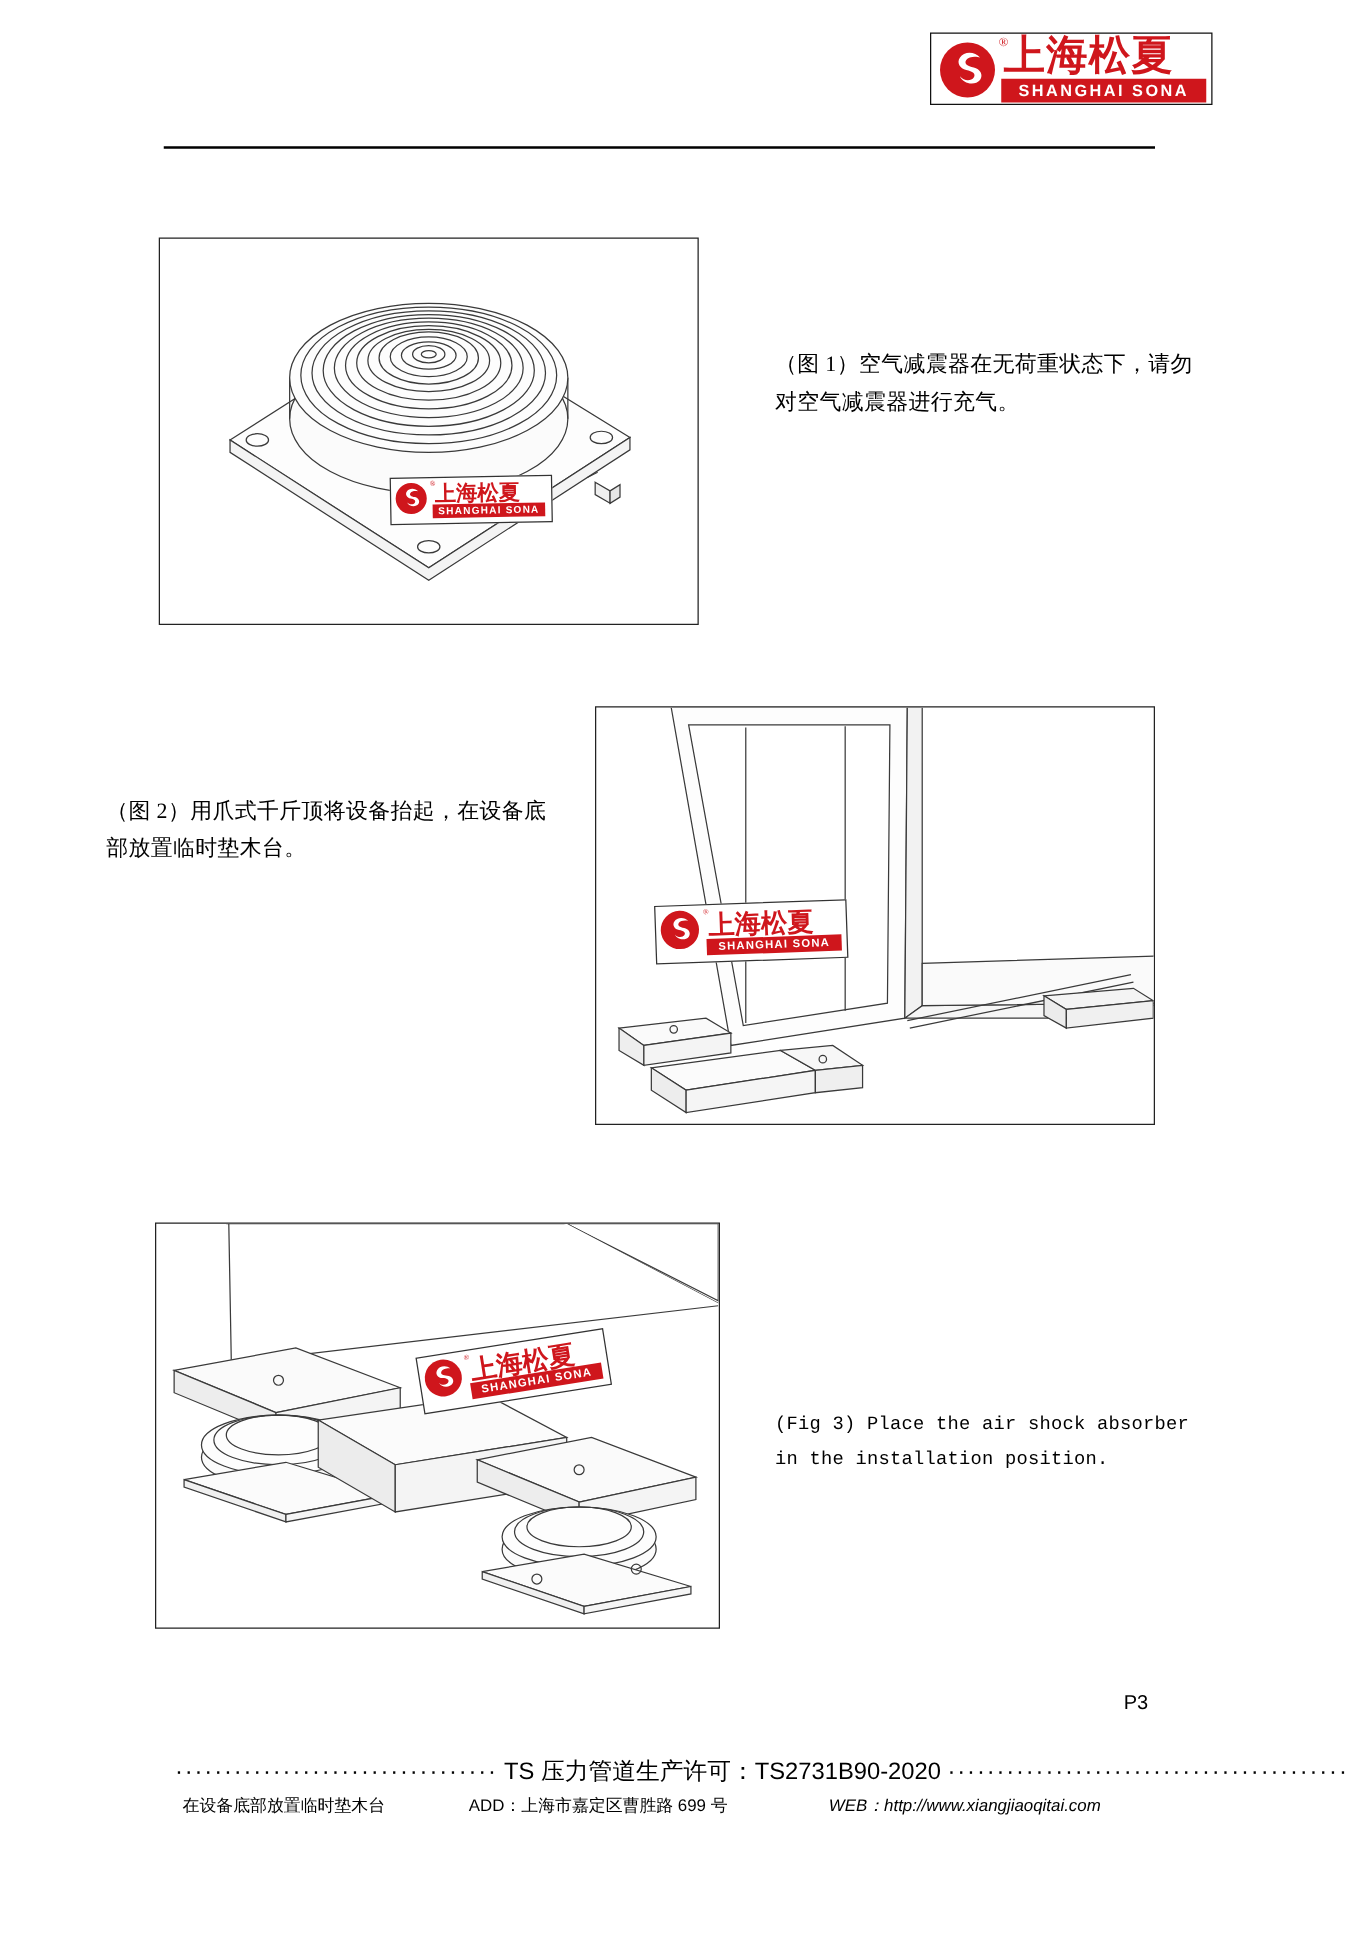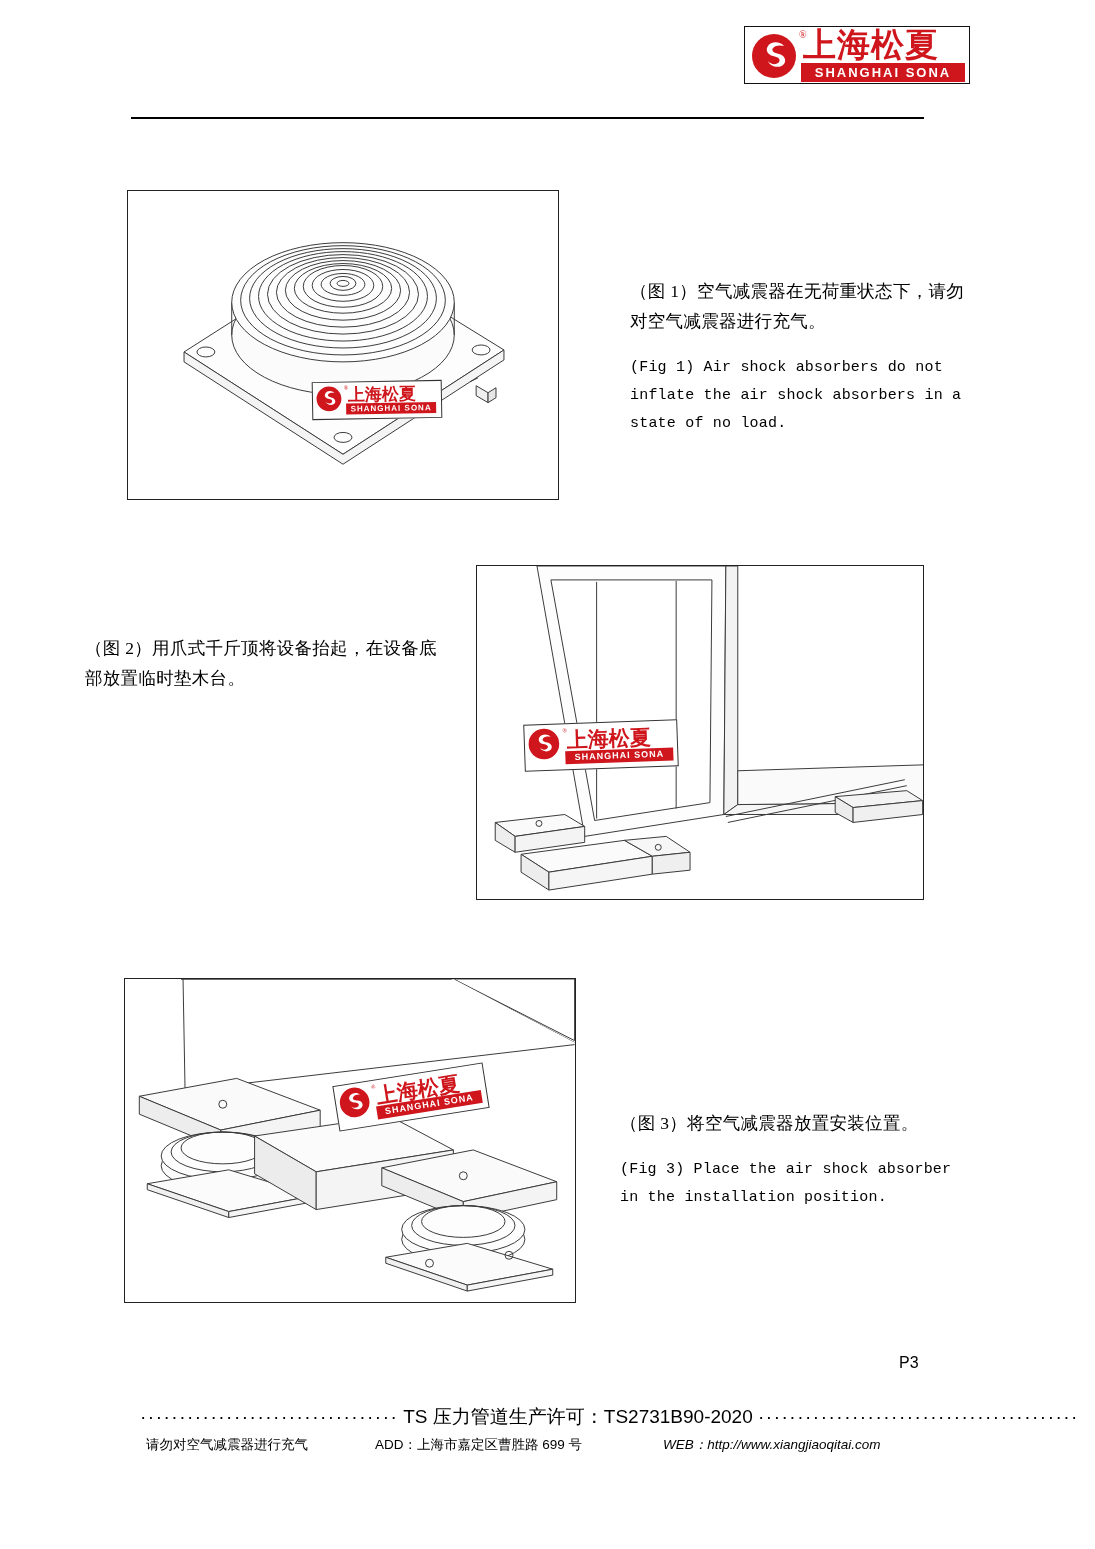--- a/index.html
+++ b/index.html
@@ -133,21 +133,21 @@
     line-height: 30px;
     letter-spacing: 0.3px;
   }
   .cap-en {
     font-family: "Liberation Mono", monospace;
     font-size: 15px;
     line-height: 28px;
     letter-spacing: 0.2px;
     margin-top: 18px;
   }
-  #cap1 { left: 620px; top: 276px; width: 340px; margin-left: 10px; }
+  #cap1 { left: 620px; top: 276px; width: 340px; }
   #cap2 { left: 85px;  top: 633px; width: 365px; }
   #cap3 { left: 620px; top: 1108px; width: 350px; }
 
   
   .page-num {
     position: absolute;
     left: 899px;
     top: 1354px;
     font-family: "Liberation Sans", sans-serif;
     font-size: 16px;
@@ -231,21 +231,20 @@
       <path d="M33 13c-4-5-13-5-16 0-3 4 0 9 5 10 5 1 8 3 6 6-2 3-8 3-11-1 2 6 12 8 16 3 3-4 0-9-5-10-5-1-8-3-6-6 2-3 8-3 11-2z" fill="#fff"></path>
     </svg>
     <span class="reg" style="left:31px; top:2px;">®</span>
     <span class="cn" style="left:35px; top:1px; font-size:17px;">上海松夏</span>
     <span class="en" style="left:33px; top:21px; width:90px; height:11px; font-size:8px; line-height:11px; letter-spacing:1px;">SHANGHAI  SONA</span>
   </div>
 </div>
 
 <div class="caption" id="cap1">
   <div class="cap-cn">（图 1）空气减震器在无荷重状态下，请勿对空气减震器进行充气。</div>
-  <div class="cap-en">(Fig 1) Air shock absorbers do not inflate the air shock absorbers in a state of no load.</div>
 </div>
 
 <div class="fig-frame" id="fig2-frame">
   <svg class="fig-svg" viewBox="0 0 448 335">
     <g fill="none" stroke="#3a3a3a" stroke-width="1">
 
       <polygon points="60,0 250,0 248,250 108,272" fill="#fdfdfd"></polygon>
       <polygon points="250,0 262,0 262,240 248,250" fill="#f2f2f2"></polygon>
 
       <polygon points="74,14 236,14 234,238 118,256" fill="#ffffff"></polygon>
@@ -340,29 +339,28 @@
       <circle cx="23" cy="23" r="22" fill="#cf161c"></circle>
       <path d="M33 13c-4-5-13-5-16 0-3 4 0 9 5 10 5 1 8 3 6 6-2 3-8 3-11-1 2 6 12 8 16 3 3-4 0-9-5-10-5-1-8-3-6-6 2-3 8-3 11-2z" fill="#fff"></path>
     </svg>
     <span class="reg" style="left:37px; top:3px;">®</span>
     <span class="cn" style="left:41px; top:2px; font-size:21px;">上海松夏</span>
     <span class="en" style="left:39px; top:26px; width:106px; height:13px; font-size:9px; line-height:13px; letter-spacing:1px;">SHANGHAI  SONA</span>
   </div>
 </div>
 
 <div class="caption" id="cap3">
-  <div class="cap-cn">（图 3）将空气减震器放置安装位置。</div>
   <div class="cap-en">(Fig 3) Place the air shock absorber in the installation position.</div>
 </div>
 
 <div class="page-num">P3</div>
 
 <div class="footer-line">
   <span class="dots">·································</span>
   <span>TS 压力管道生产许可：TS2731B90-2020</span>
   <span class="dots">·········································</span>
 </div>
 
 <div class="footer-row">
-  <span class="f1">请勿对空气减震器进行充气</span>
+  <span class="f1">在设备底部放置临时垫木台</span>
   <span class="f2">ADD：上海市嘉定区曹胜路 699 号</span>
   <span class="f3">WEB：http://www.xiangjiaoqitai.com</span>
 </div>
 
 </body></html>

